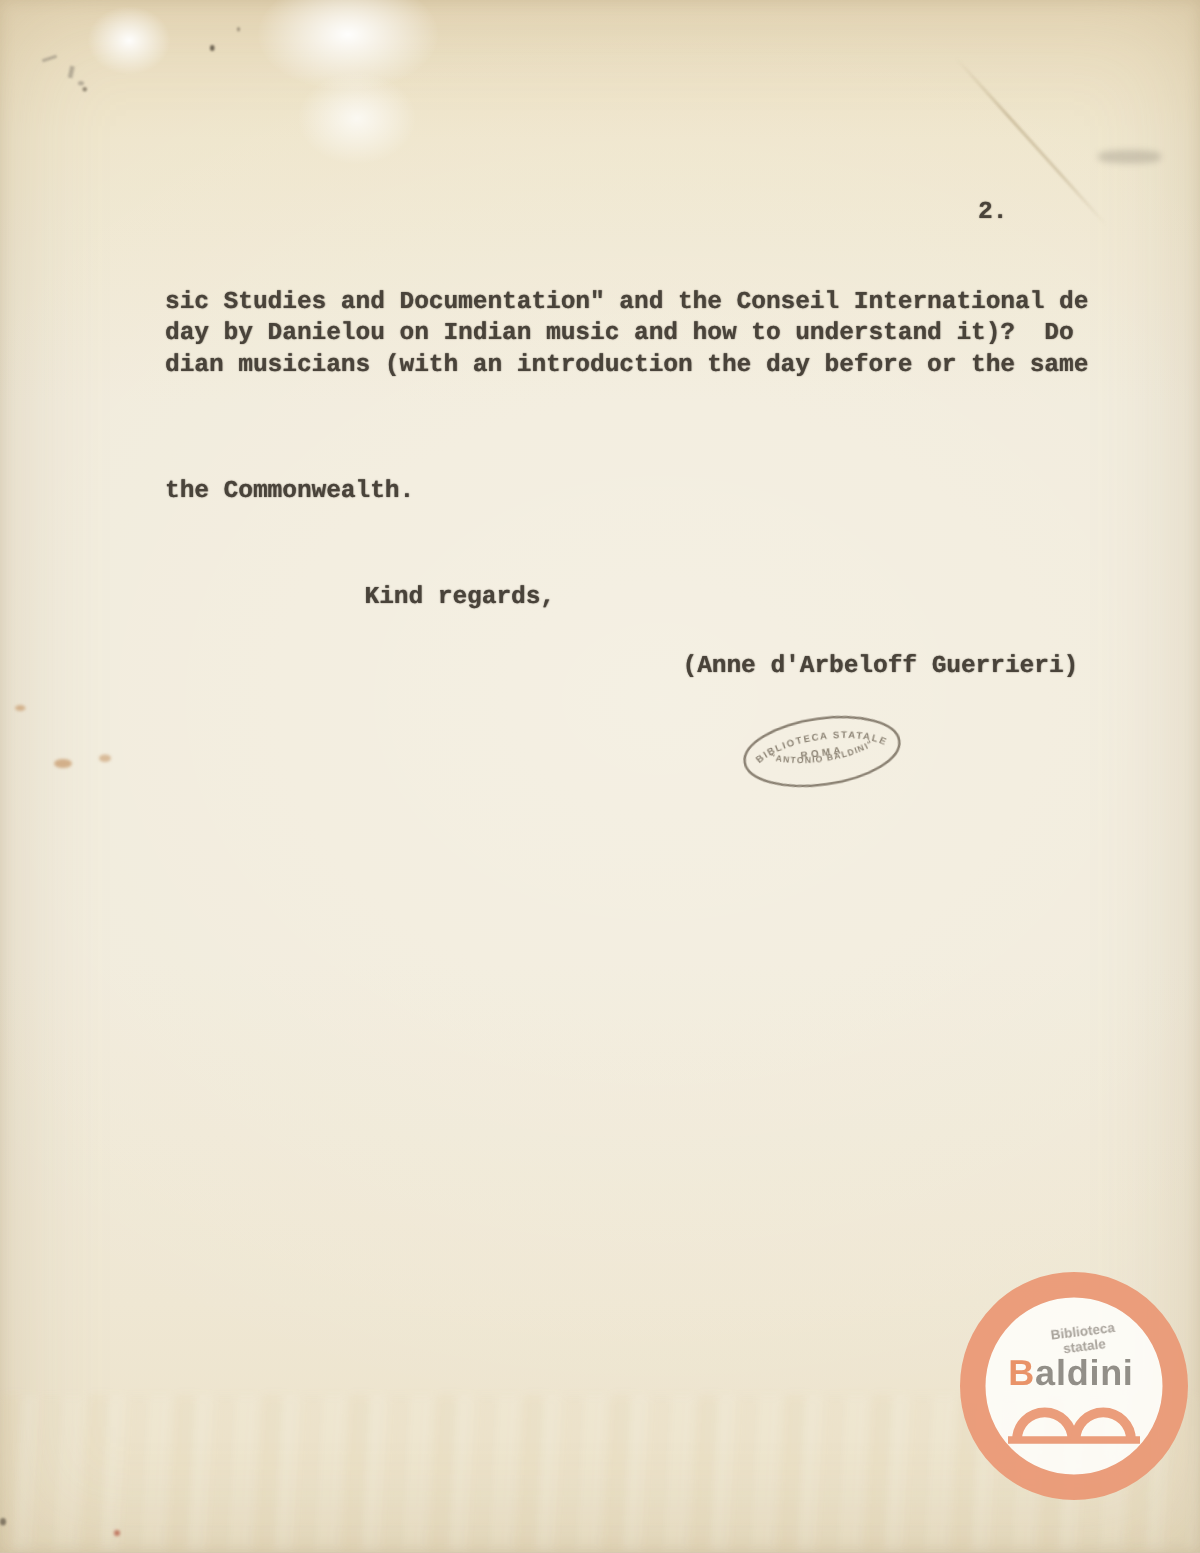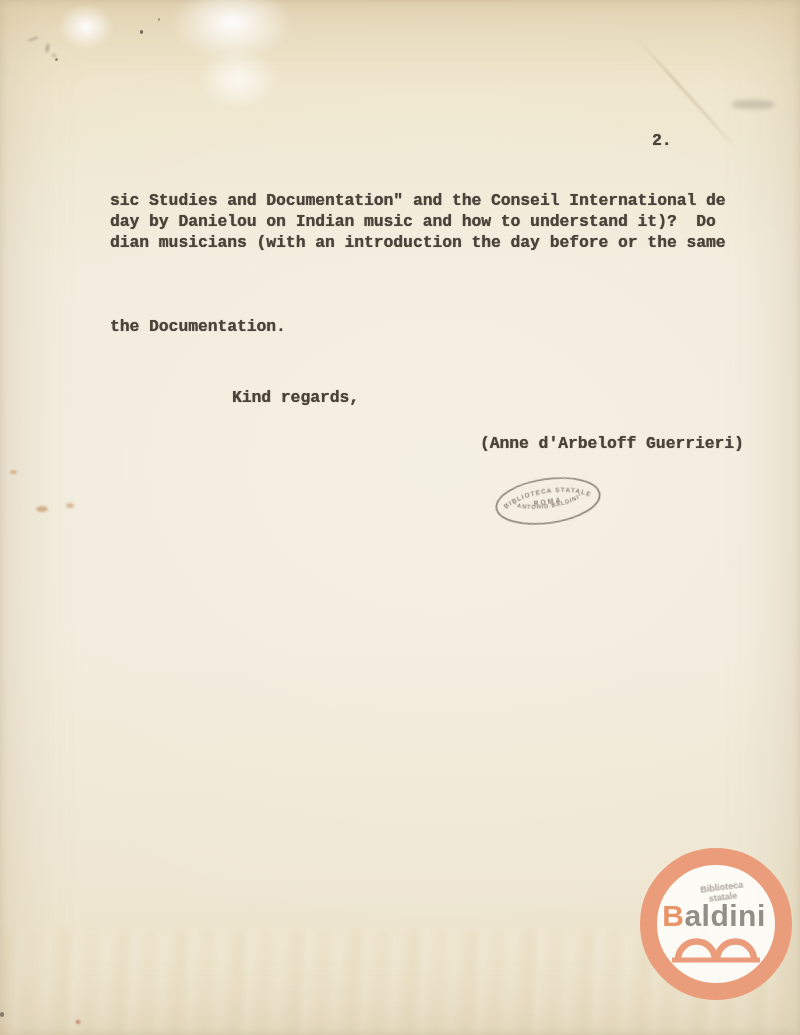--- a/index.html
+++ b/index.html
@@ -26,38 +26,38 @@
   .typeline{
     white-space:pre;
     font-size:16.3px;line-height:21px;font-weight:bold;
     color:#49433a;
     text-shadow:0 0 0.9px rgba(73,66,56,0.75), 0.4px 0.2px 0.6px rgba(73,66,56,0.35);
     letter-spacing:0;
   }
   .block{position:absolute;left:110px;}
   .p1{top:190px;}
   .p2{top:316px;}
-  .closing{position:absolute;left:232px;top:387px;}
-  .signature{position:absolute;left:480px;top:433px;}
+  .closing{position:absolute;left:243px;top:387px;}
+  .signature{position:absolute;left:455px;top:433px;}
   .pagenum{position:absolute;left:652px;top:130px;}
   
   .stamp{position:absolute;left:484px;top:468px;width:128px;height:66px;
     filter:blur(0.35px);opacity:0.82;transform:rotate(-8deg);}
   
   .logo{position:absolute;left:640px;top:848px;width:152px;height:152px;opacity:0.95;}
   .logo .ring{position:absolute;inset:0;border-radius:50%;
     border:17px solid #eb9a77;box-sizing:border-box;filter:blur(0.4px);}
   .logo .disc{position:absolute;inset:16px;border-radius:50%;
     background:rgba(254,253,249,0.96);}
   .logo .inner{position:absolute;inset:17px;border-radius:50%;
     display:flex;flex-direction:column;align-items:center;justify-content:center;
     font-family:"Liberation Sans","DejaVu Sans",sans-serif;}
   .logo .tiny{font-size:9px;line-height:9.5px;font-weight:bold;color:#a5a099;
     transform:rotate(-7deg) translateX(7px);filter:blur(0.5px);text-align:center;}
-  .logo .name{font-size:30px;line-height:23px;font-weight:bold;letter-spacing:0.5px;
+  .logo .name{font-size:24px;line-height:23px;font-weight:bold;letter-spacing:0.5px;
     margin-top:1px;transform:translateX(-2px);filter:blur(0.3px);}
   .logo .name .b{color:#e98f63;}
   .logo .name .rest{color:#8e8b85;}
   .logo .book{margin-top:2px;}
   
   .blob{position:absolute;border-radius:50%;pointer-events:none;}
   .tear1{left:58px;top:4px;width:56px;height:46px;
     background:radial-gradient(ellipse at center,rgba(255,255,255,0.95),rgba(255,255,255,0) 70%);}
   .tear2{left:172px;top:-14px;width:120px;height:74px;
     background:radial-gradient(ellipse at center,rgba(255,255,255,0.97),rgba(255,255,255,0) 72%);}
@@ -109,21 +109,21 @@
 
   <div class="typeline pagenum">2.</div>
 
   <div class="block p1">
     <div class="typeline">sic Studies and Documentation" and the Conseil International de</div>
     <div class="typeline">day by Danielou on Indian music and how to understand it)?  Do</div>
     <div class="typeline">dian musicians (with an introduction the day before or the same</div>
   </div>
 
   <div class="block p2">
-    <div class="typeline">the Documentation.</div>
+    <div class="typeline">the Commonwealth.</div>
   </div>
 
   <div class="typeline closing">Kind regards,</div>
   <div class="typeline signature">(Anne d'Arbeloff Guerrieri)</div>
 
   <svg class="stamp" viewBox="0 0 128 66" xmlns="http://www.w3.org/2000/svg">
     <ellipse cx="64" cy="33" rx="52" ry="22" fill="none" stroke="#756b5c" stroke-width="1.7"></ellipse>
     <defs>
       <path id="arcTop" d="M 16 41 A 49 20 0 0 1 112 41" fill="none"></path>
       <path id="arcBot" d="M 20 27 A 46 18 0 0 0 108 27" fill="none"></path>

